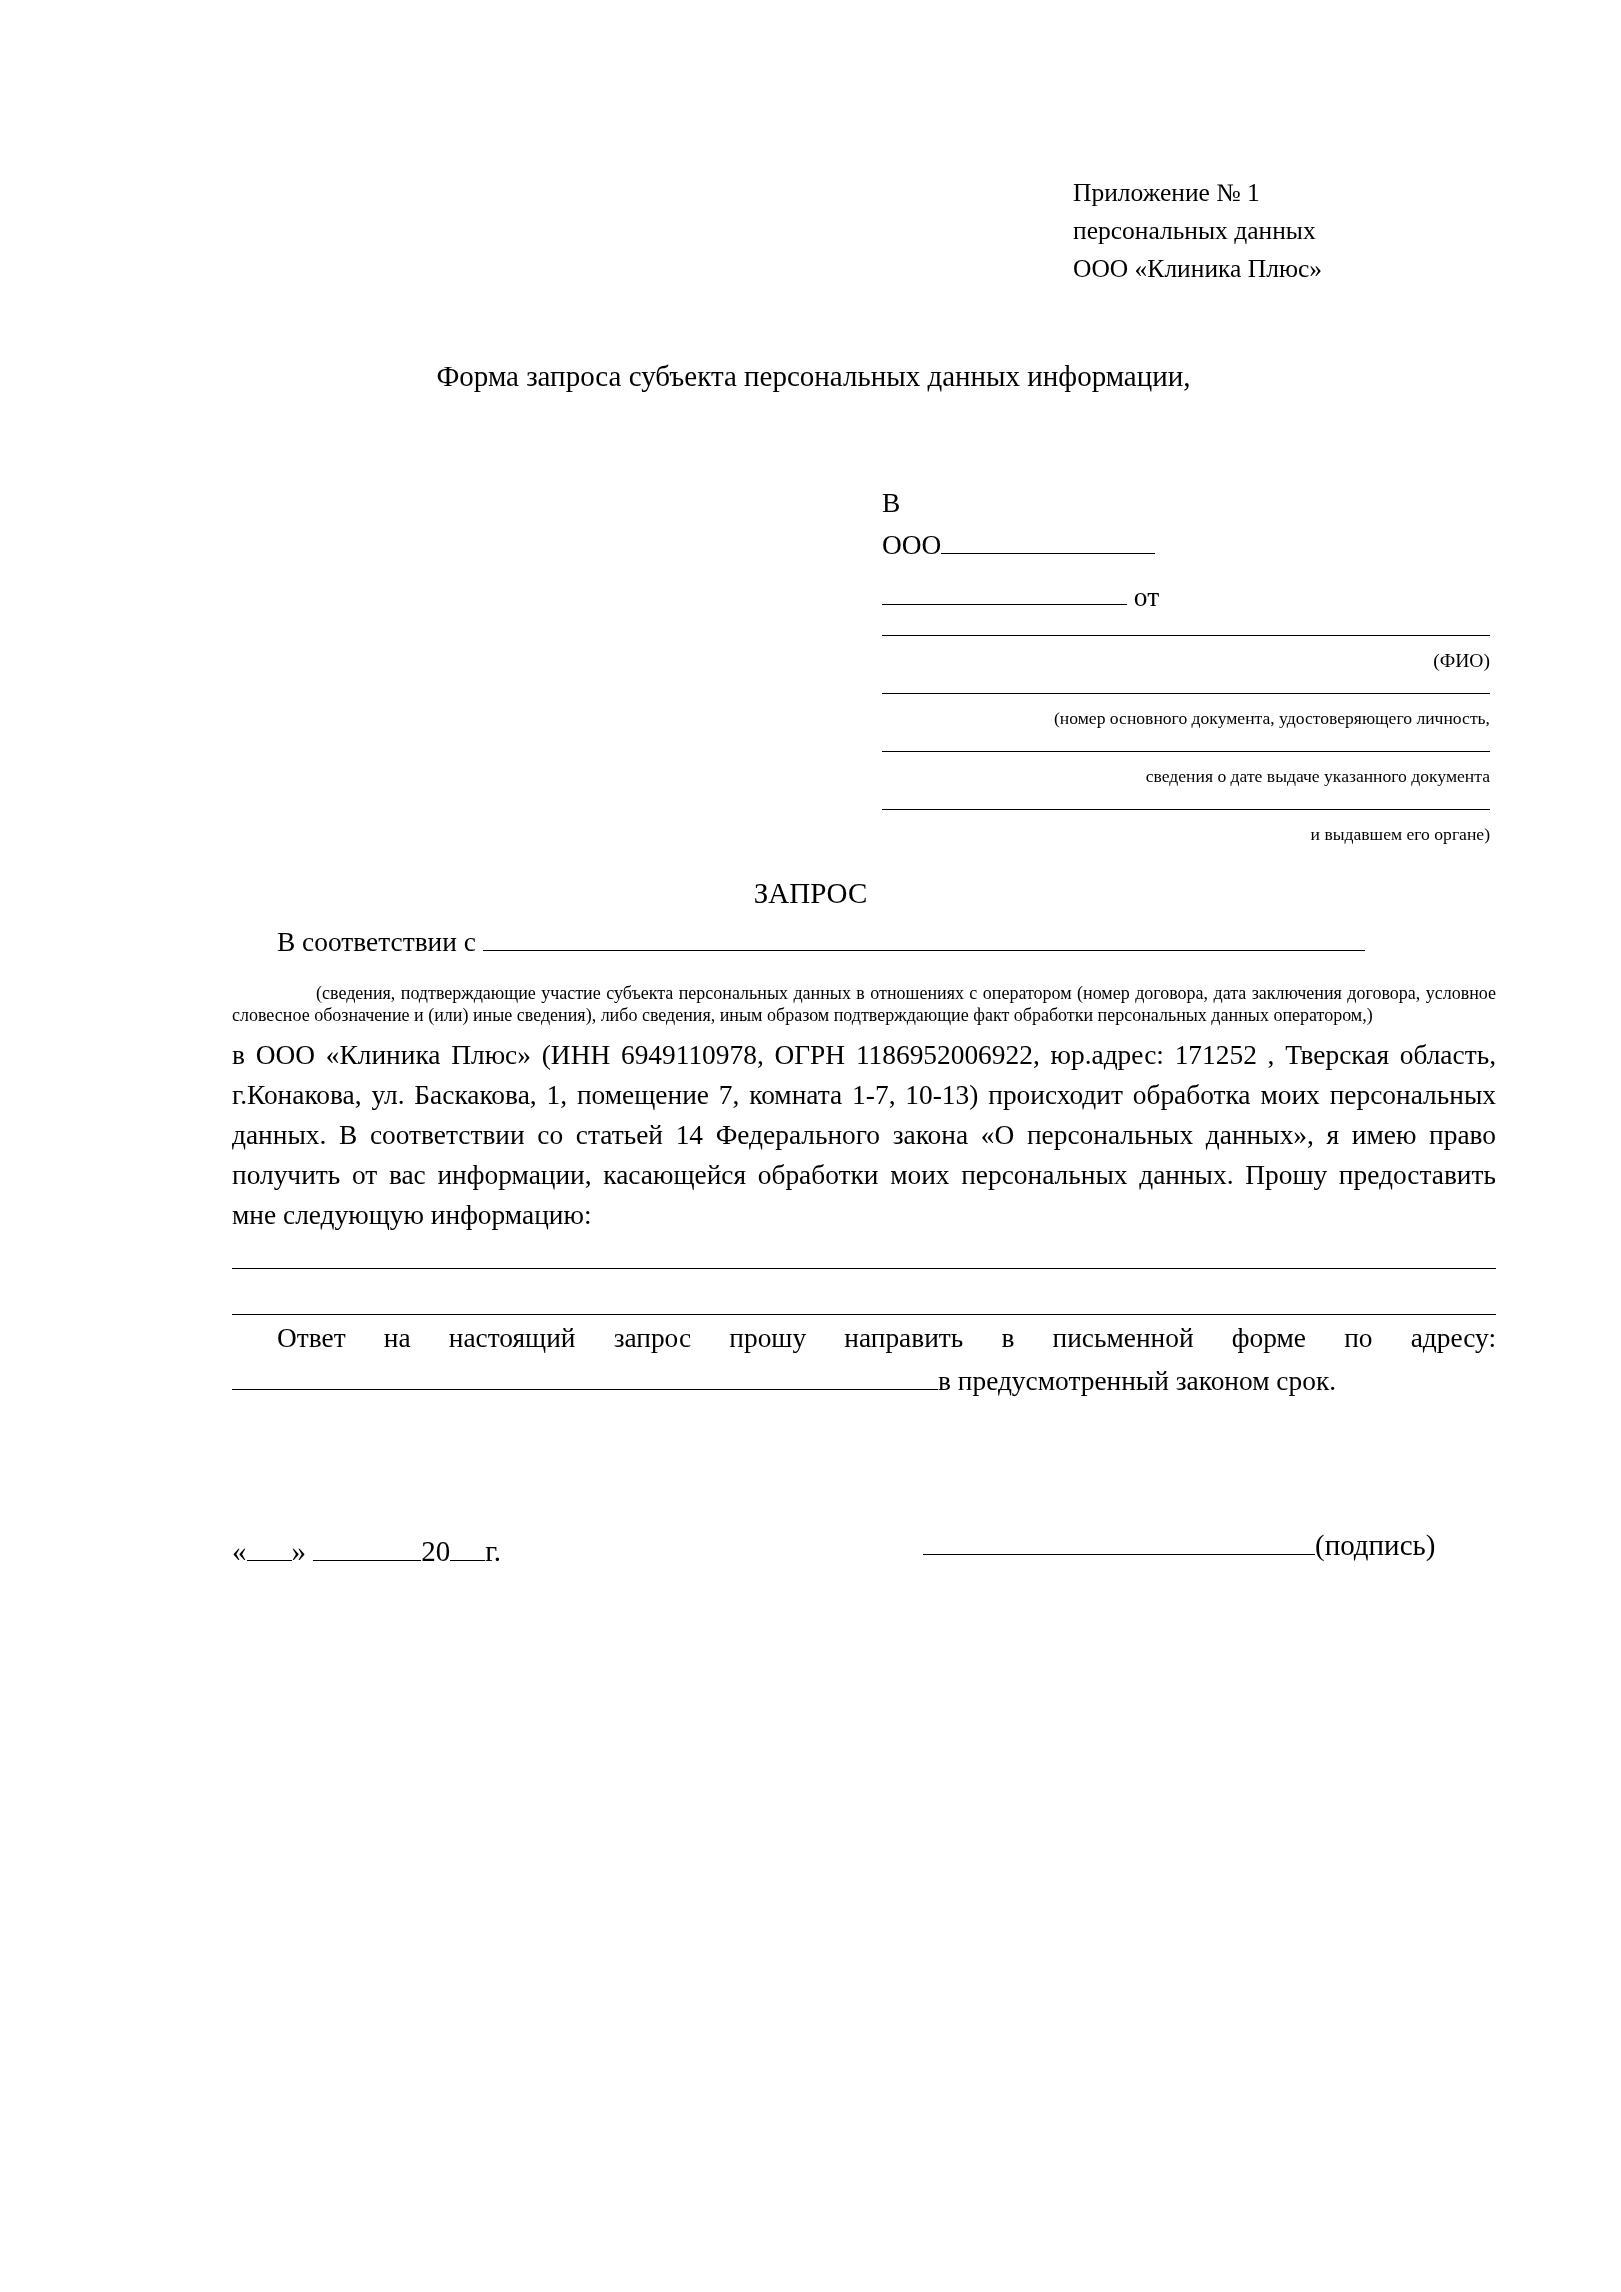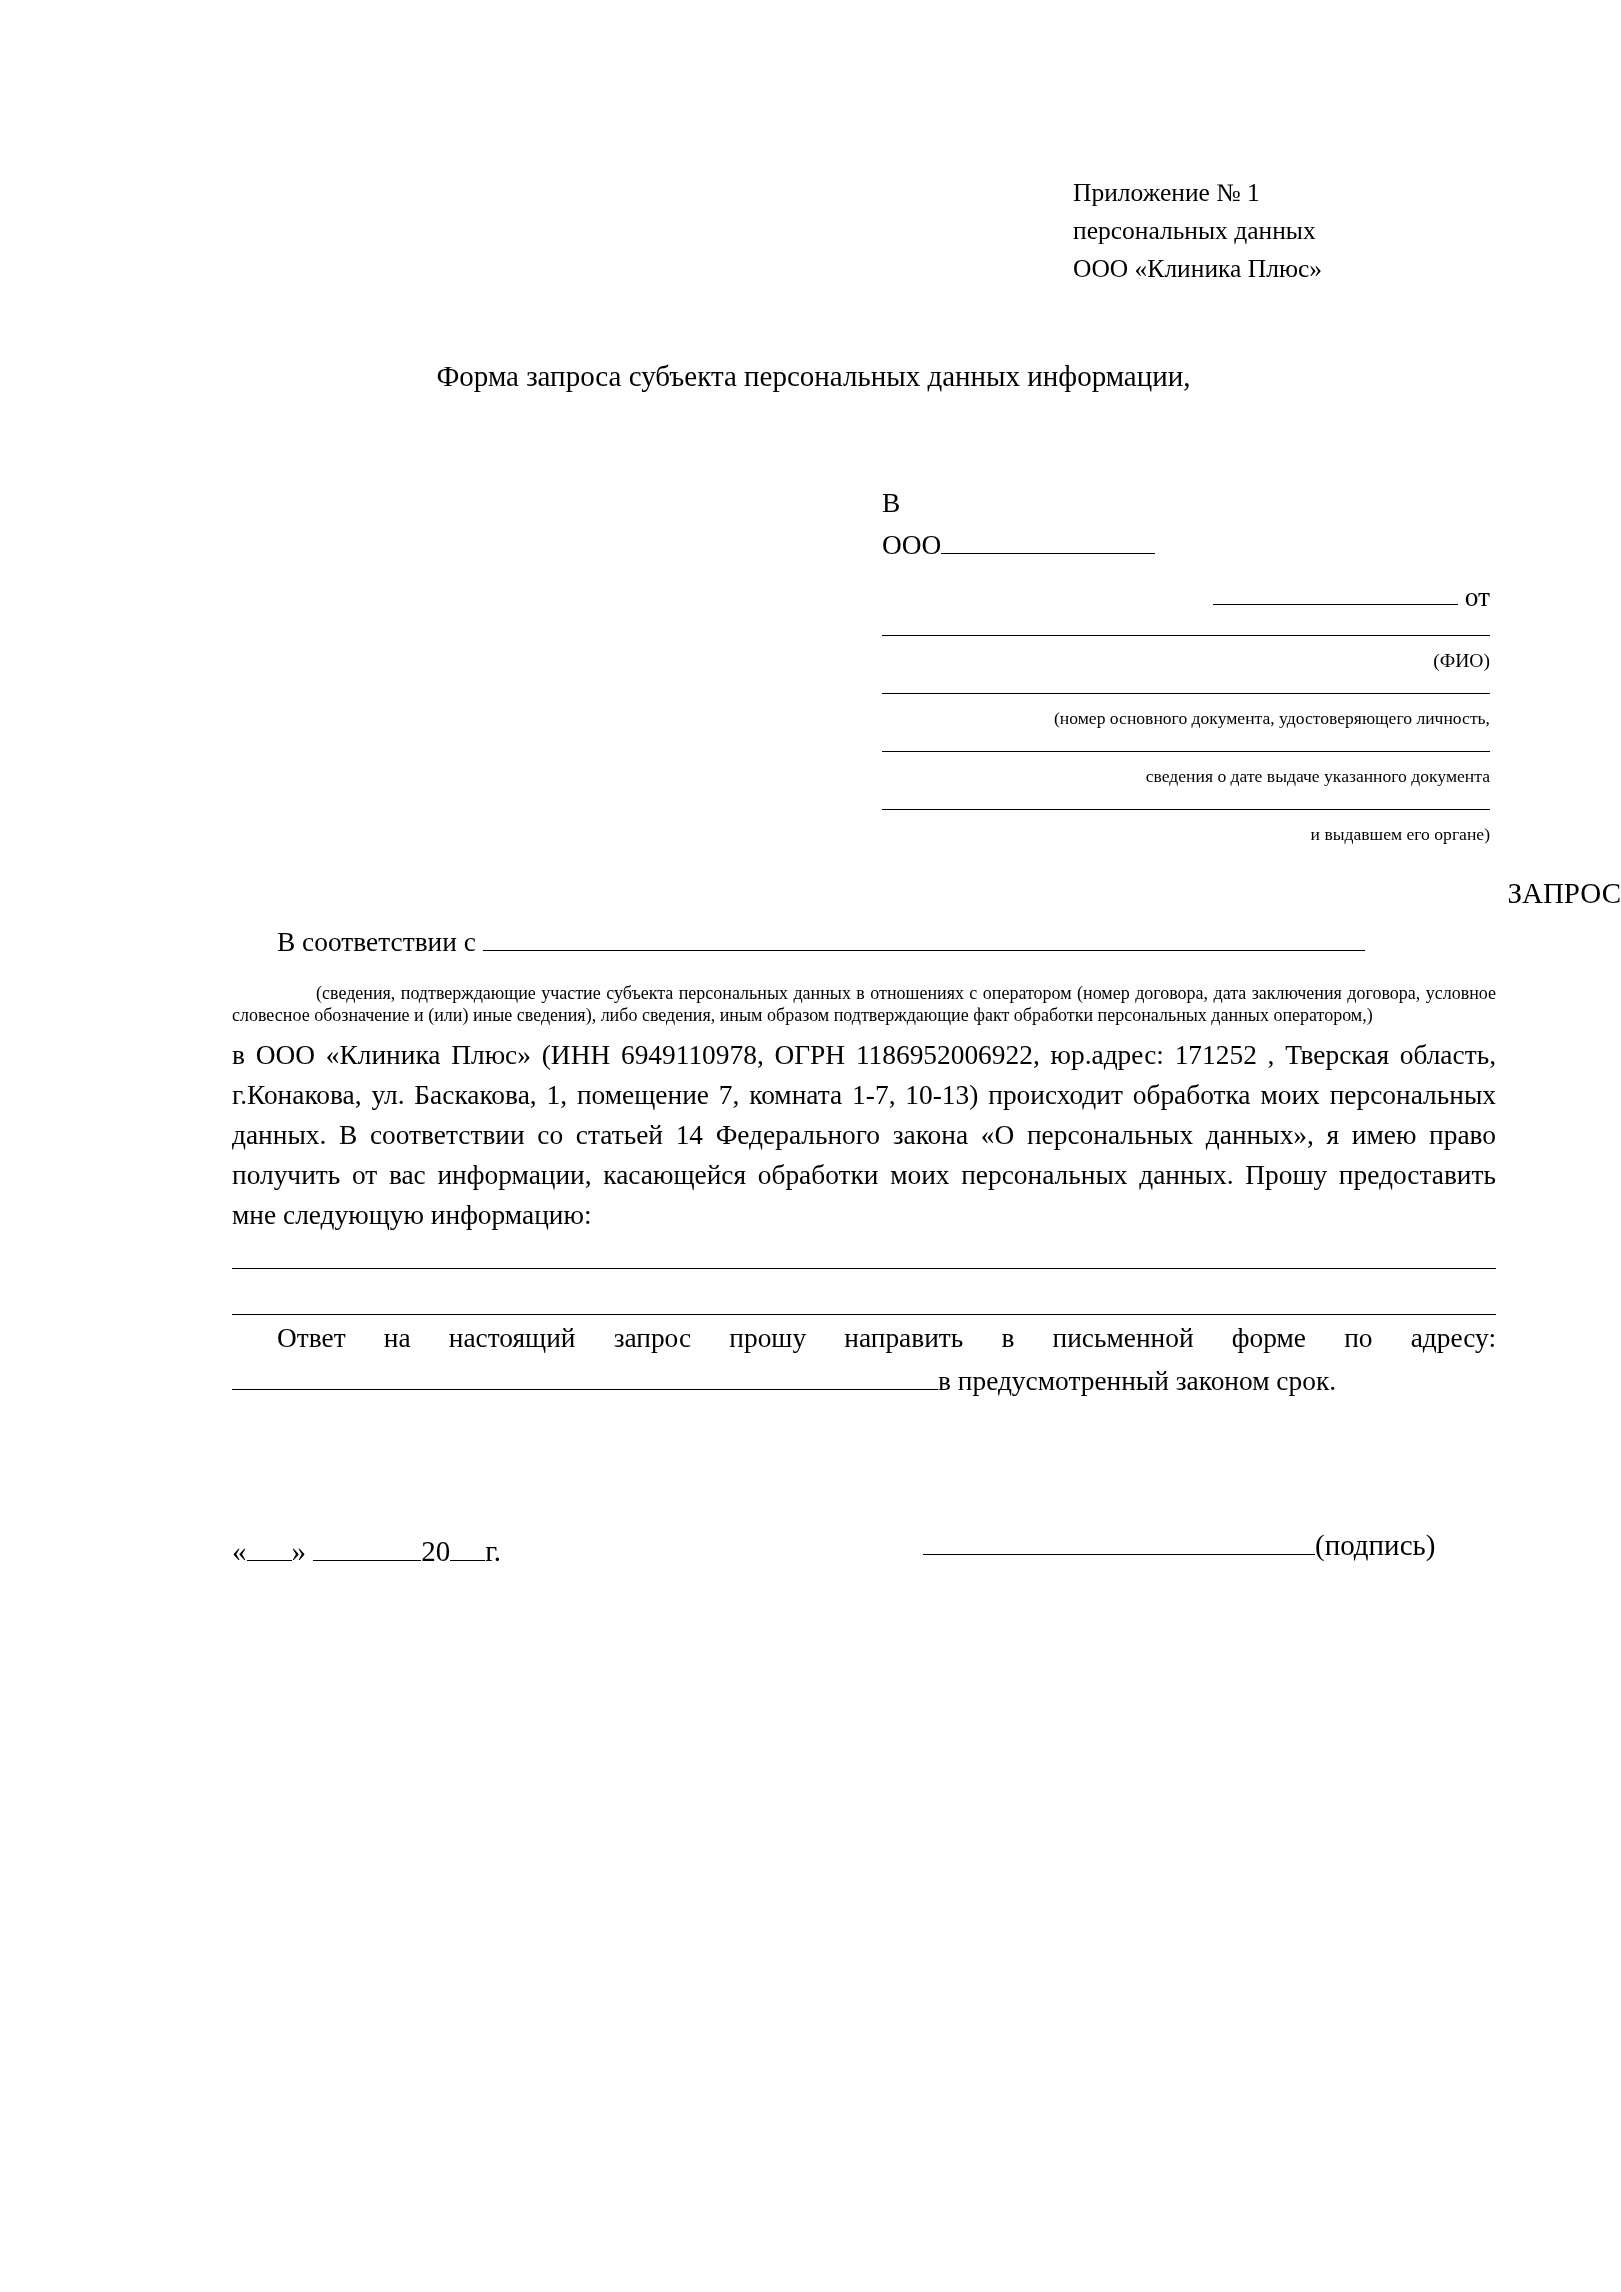--- a/index.html
+++ b/index.html
@@ -61,21 +61,20 @@
   }
   .u-fill {
     display: inline-block;
     border-bottom: 1.5px solid #000;
     vertical-align: baseline;
     height: 1.05em;
   }
   .addressee .ot-row {
     margin-top: 11.8px;
     white-space: nowrap;
-    text-align: right;
   }
   .rule {
     border-bottom: 1.5px solid #000;
     height: 0;
   }
   .rule-wide {
     margin-top: 19.6px;
     width: 608px;
   }
   .caption {
@@ -87,21 +86,21 @@
   .caption.small {
     font-size: 17.6px;
   }
 
   
   .zapros {
     position: absolute;
     top: 877px;
     left: 0;
     width: 1621px;
-    text-align: right;
+    text-align: center;
     font-size: 29px;
   }
 
   
   .body-wrap {
     position: absolute;
     top: 921px;
     left: 232px;
     width: 1264px;
     font-size: 27.4px;

